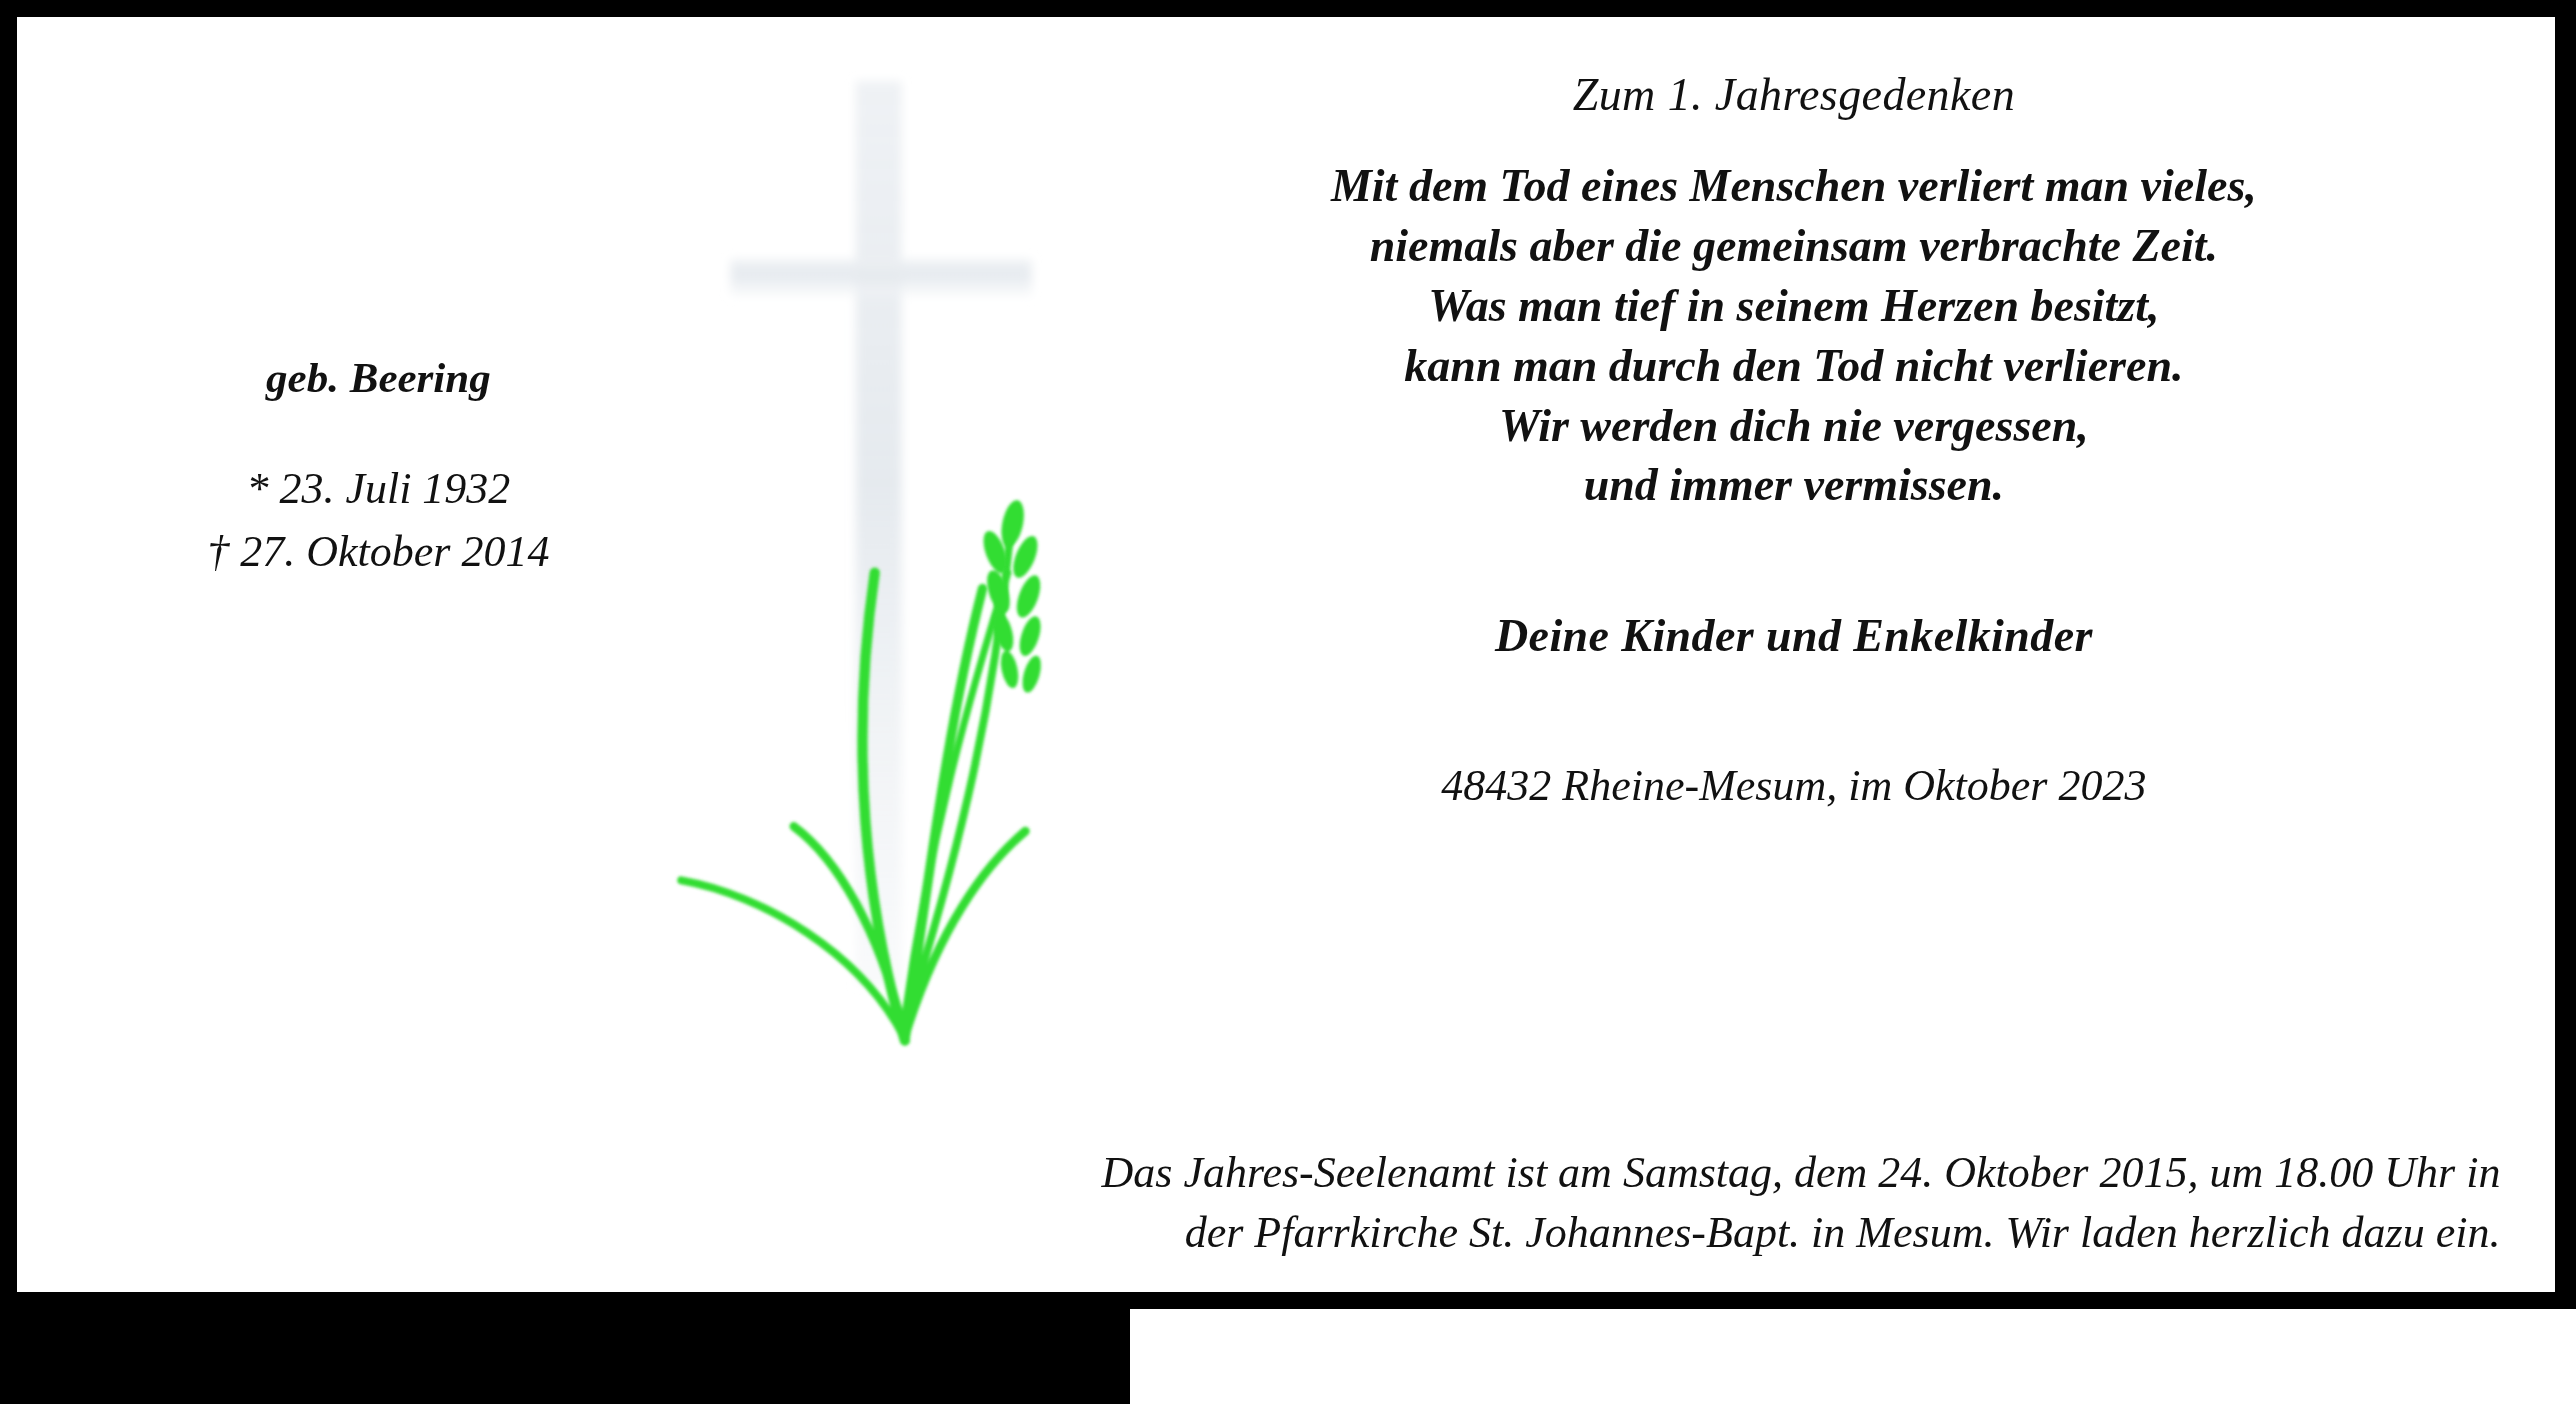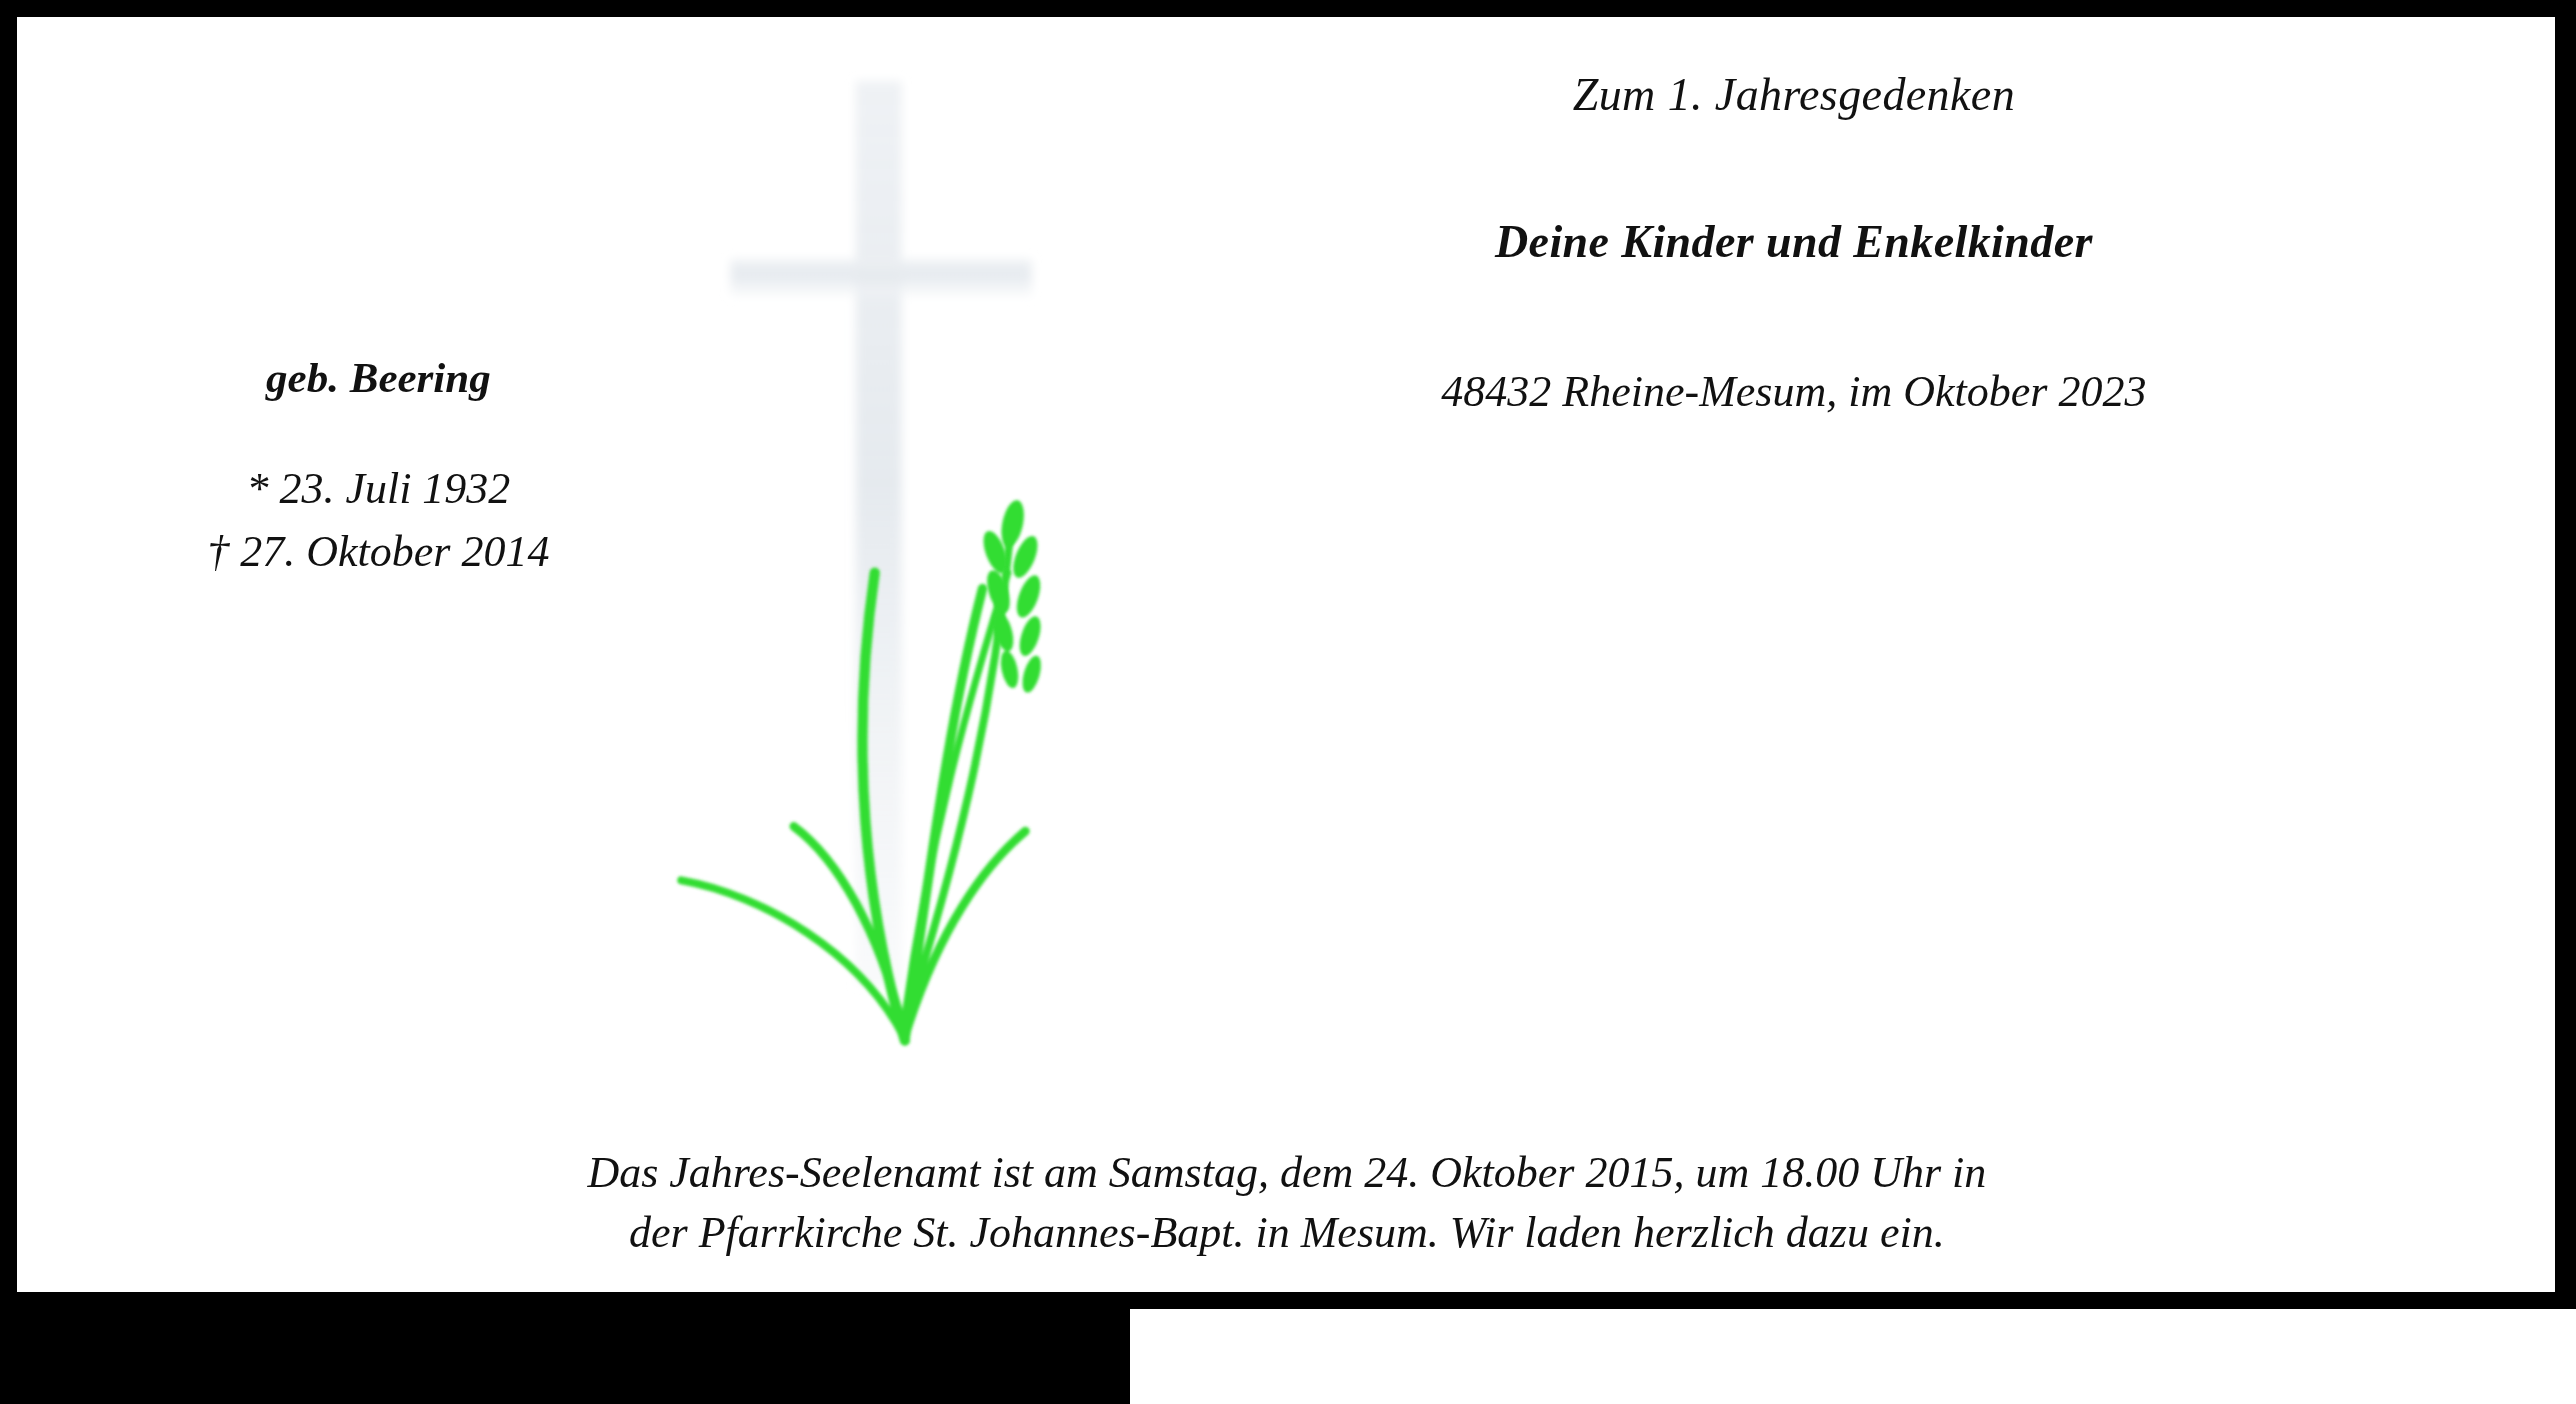--- a/index.html
+++ b/index.html
@@ -138,21 +138,21 @@
     font-size: 44px;
     font-style: italic;
   }
 
   
   .service {
     position: absolute;
     left: 56px;
     top: 1126px;
     width: 2427px;
-    text-align: center;
+    text-align: right;
     font-size: 44px;
     font-style: italic;
     line-height: 1.36;
     color: #111;
     white-space: pre-line;
   }
 </style>
 </head>
 <body>
 
@@ -209,20 +209,26 @@
             <ellipse cx="424" cy="714" rx="11" ry="26" transform="rotate(-16 424 714)"></ellipse>
             <ellipse cx="458" cy="720" rx="11" ry="26" transform="rotate(18 458 720)"></ellipse>
             <ellipse cx="432" cy="762" rx="10" ry="24" transform="rotate(-12 432 762)"></ellipse>
             <ellipse cx="460" cy="768" rx="10" ry="24" transform="rotate(16 460 768)"></ellipse>
           </g>
         </svg>
       </div>
 
       <div class="right-col">
         <div class="memorial-head">Zum 1. Jahresgedenken</div>
+        <div class="poem">Mit dem Tod eines Menschen verliert man vieles,
+niemals aber die gemeinsam verbrachte Zeit.
+Was man tief in seinem Herzen besitzt,
+kann man durch den Tod nicht verlieren.
+Wir werden dich nie vergessen,
+und immer vermissen.</div>
         <div class="signature">Deine Kinder und Enkelkinder</div>
         <div class="place-date">48432 Rheine-Mesum, im Oktober 2023</div>
       </div>
 
       <div class="service">Das Jahres-Seelenamt ist am Samstag, dem 24. Oktober 2015, um 18.00 Uhr in
 der Pfarrkirche St. Johannes-Bapt. in Mesum. Wir laden herzlich dazu ein.</div>
 
     </div>
   </div>
 

